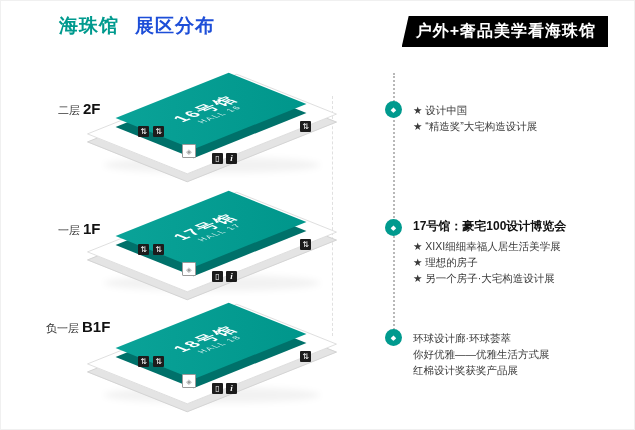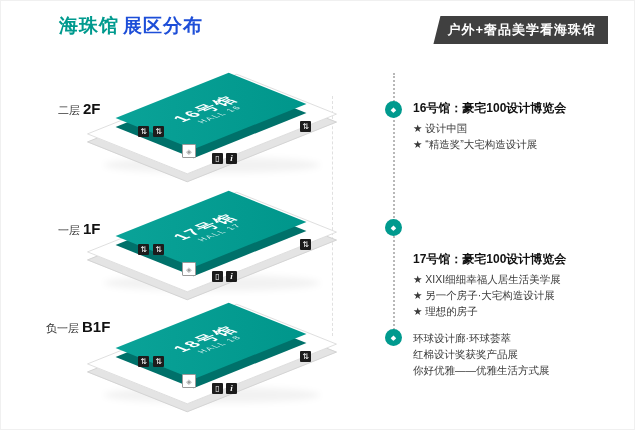--- a/index.html
+++ b/index.html
@@ -1,24 +1,24 @@
 <!DOCTYPE html>
 <html lang="zh"><head>
 <meta charset="utf-8">
 <style>
   html,body{margin:0;padding:0;background:#fff;}
   .page{position:relative;width:635px;height:430px;background:#ffffff;overflow:hidden;
         font-family:"Liberation Sans","DejaVu Sans",sans-serif;border:1px solid #f0f0f0;box-sizing:border-box;}
 
   
   .title{position:absolute;left:58px;top:12px;white-space:nowrap;}
-  .title .t1{color:#009a8e;font-size:19px;font-weight:bold;margin-right:4px;letter-spacing:1px;}
+  .title .t1{color:#009a8e;font-size:19px;font-weight:bold;margin-right:16px;letter-spacing:1px;}
   .title .t2{color:#1d4ed8;font-size:19px;font-weight:bold;letter-spacing:1px;}
-  .badge{position:absolute;right:26px;top:15px;background:#404040;color:#fff;
-         font-size:13px;font-weight:bold;letter-spacing:1px;padding:5px 12px 5px 14px;
+  .badge{position:absolute;right:26px;top:15px;background:#000000;color:#fff;
+         font-size:16px;font-weight:bold;letter-spacing:1px;padding:5px 12px 5px 14px;
          clip-path:polygon(7px 0,100% 0,100% 100%,0 100%);}
 
   
   .floor-label{position:absolute;white-space:nowrap;}
   .fl1{left:57px;top:99px;} .fl2{left:57px;top:219px;} .fl3{left:45px;top:317px;}
   .lvl-cn{font-size:11px;color:#333;margin-right:3px;}
   .lvl-code{font-size:15px;font-weight:bold;color:#111;}
 
   
   .iso-group{position:absolute;left:85px;width:250px;height:110px;}
@@ -42,21 +42,21 @@
   .icon-outline{background:#fff;border:1px solid #9a9a9a;color:#9a9a9a;width:12px;height:12px;font-size:7px;}
   .info-glyph{font-family:"Liberation Serif","DejaVu Serif",serif;font-style:italic;font-weight:bold;font-size:9px;}
 
   
   .dotline{position:absolute;left:392px;top:72px;height:268px;border-left:2px dotted #b8b8b8;z-index:0;}
   .shaft-line{position:absolute;left:331px;top:95px;height:240px;border-left:1px dashed #e0e0e0;z-index:0;}
   .bullet{position:absolute;left:384px;width:17px;height:17px;border-radius:50%;background:#009a8e;color:#fff;
           display:flex;align-items:center;justify-content:center;font-size:7px;z-index:3;}
   .b1{top:100px;} .b2{top:218px;} .b3{top:328px;}
   .desc{position:absolute;left:412px;width:205px;}
-  .d1{top:98px;} .d2{top:216px;margin-top:33px;} .d3{top:326px;}
+  .d1{top:98px;} .d2{top:216px;} .d3{top:326px;}
   .desc-title{font-size:12px;font-weight:bold;color:#111;line-height:18px;white-space:nowrap;}
   .desc ul{margin:3px 0 0;padding:0;list-style:none;}
   .desc li{font-size:10.5px;color:#3a3a3a;line-height:16px;white-space:nowrap;}
 </style>
 </head>
 <body>
 
 <div class="page">
 
   <div class="title">
@@ -175,37 +175,36 @@
       <span>◆</span>
     </div>
   <div class="bullet b2">
       <span>◆</span>
     </div>
   <div class="bullet b3">
       <span>◆</span>
     </div>
 
   <div class="desc d1">
-    <div class="desc-title">16号馆：豪宅100设计博览会</div>
     <ul>
       <li>★ 设计中国</li>
       <li>★ “精造奖”大宅构造设计展</li>
     </ul>
   </div>
 
   <div class="desc d2">
     <div class="desc-title">17号馆：豪宅100设计博览会</div>
     <ul>
       <li>★ XIXI细细幸福人居生活美学展</li>
+      <li>★ 理想的房子</li>
       <li>★ 另一个房子·大宅构造设计展</li>
-      <li>★ 理想的房子</li>
     </ul>
   </div>
 
   <div class="desc d3">
     <ul>
       <li>环球设计廊·环球荟萃</li>
+      <li>你好优雅——优雅生活方式展</li>
       <li>红棉设计奖获奖产品展</li>
-      <li>你好优雅——优雅生活方式展</li>
     </ul>
   </div>
 
 </div>
 
 </body></html>

